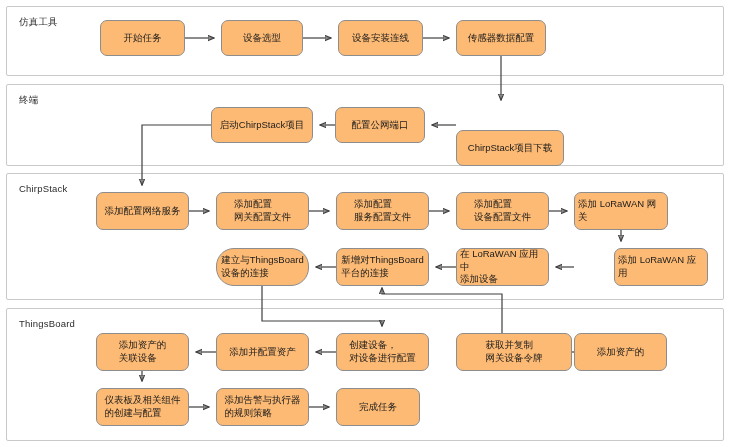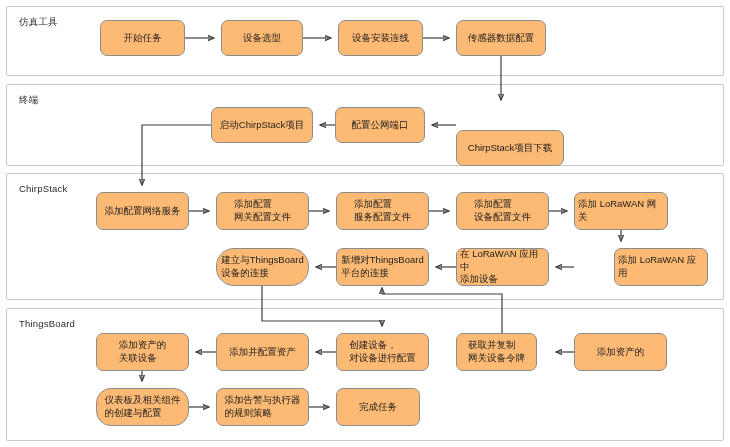--- a/index.html
+++ b/index.html
@@ -148,21 +148,21 @@
         <div>
           <span>建立与ThingsBoard</span>
           <span>设备的连接</span>
         </div>
       </div>
       <div class="node" style="left: 574px; top: 333px; width: 93px; height: 38px;">
         <div>
           <span>添加资产的</span>
         </div>
       </div>
-      <div class="node" style="left: 456px; top: 333px; width: 81px; height: 38px;">
+      <div class="node" style="left: 456px; top: 333px; width: 116px; height: 38px;">
         <div>
           <span>获取并复制</span>
           <span>网关设备令牌</span>
         </div>
       </div>
       <div class="node" style="left: 336px; top: 333px; width: 93px; height: 38px;">
         <div>
           <span>创建设备，</span>
           <span>对设备进行配置</span>
         </div>
@@ -171,21 +171,21 @@
         <div>
           <span>添加并配置资产</span>
         </div>
       </div>
       <div class="node" style="left: 96px; top: 333px; width: 93px; height: 38px;">
         <div>
           <span>添加资产的</span>
           <span>关联设备</span>
         </div>
       </div>
-      <div class="node" style="left: 96px; top: 388px; width: 93px; height: 38px; border-radius: 15px;">
+      <div class="node" style="left: 96px; top: 388px; width: 93px; height: 38px;">
         <div>
           <span>仪表板及相关组件</span>
           <span>的创建与配置</span>
         </div>
       </div>
       <div class="node" style="left: 216px; top: 388px; width: 93px; height: 38px;">
         <div>
           <span>添加告警与执行器</span>
           <span>的规则策略</span>
         </div>

